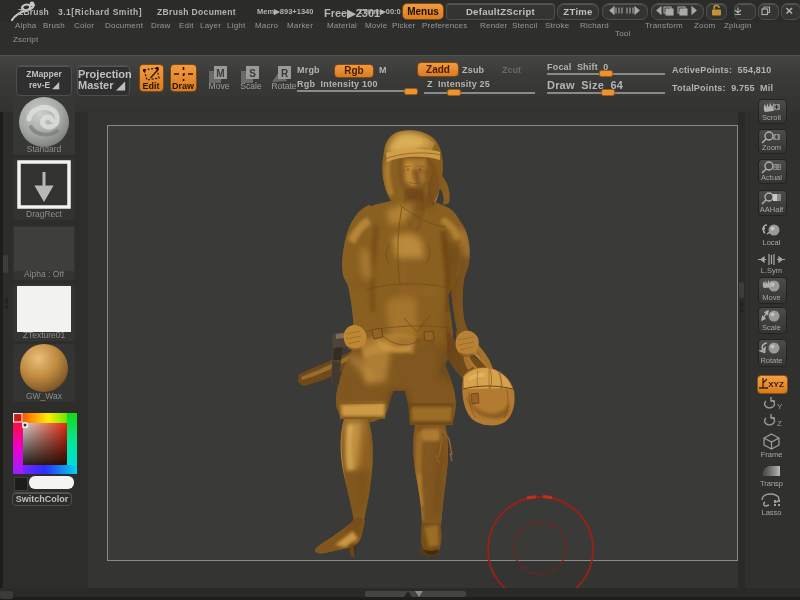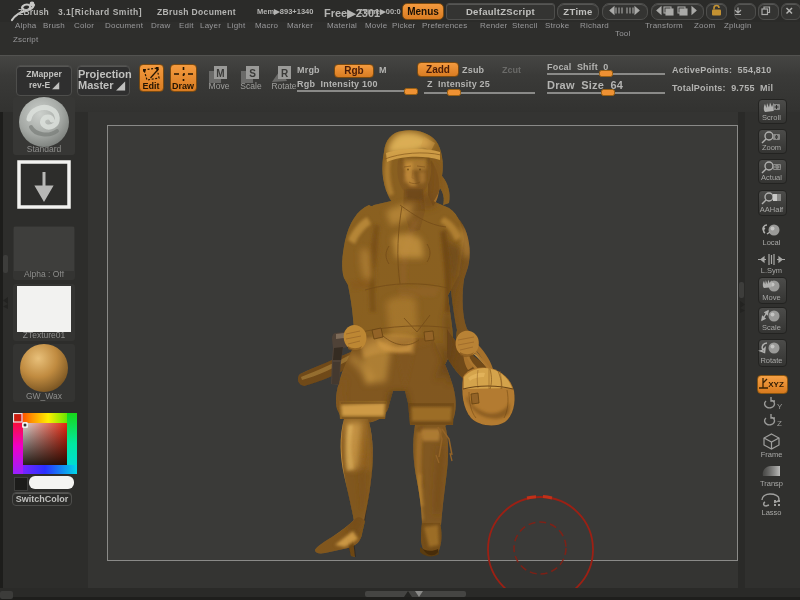--- a/index.html
+++ b/index.html
@@ -365,20 +365,23 @@
           <stop offset="0%" stop-color="#ccd0cc"></stop>
           <stop offset="55%" stop-color="#a4a8a4"></stop>
           <stop offset="100%" stop-color="#6e726e"></stop>
         </radialGradient>
       </defs>
 <circle cx="31" cy="25" r="25" fill="url(#sg)"></circle>
 <path d="M16 22 C18 12 30 8 38 12 C46 16 46 26 40 29 C34 32 28 28 30 23 C32 19 38 19 39 23" stroke="#dce0dc" stroke-width="5" fill="none" stroke-linecap="round" opacity="0.85"></path>
 <path d="M18 30 C22 38 36 40 44 34" stroke="#787c78" stroke-width="4" fill="none" stroke-linecap="round" opacity="0.7"></path>
 </svg>
 
+<div class="thumb" style="top:158px;height:62px;background:#333331;">
+<div class="tlab">DragRect</div>
+</div>
 <svg class="abs" style="left:13px;top:158px;" width="62" height="52" viewBox="0 0 62 52">
 <rect x="6" y="4" width="50" height="45" fill="none" stroke="#f2f2f0" stroke-width="3.5"></rect>
 <path d="M31 14 v17 M31 41 l-7 -12 h14 Z" stroke="#b8b8b6" stroke-width="3" fill="#b8b8b6"></path>
 </svg>
 
 <div class="thumb" style="top:226px;height:54px;background:#343432;">
 <div class="tlab">Alpha&nbsp;:&nbsp;Off</div>
 </div>
 <div class="abs" style="left:14px;top:227px;width:60px;height:44px;background:#3e3e3c;"></div>
 

